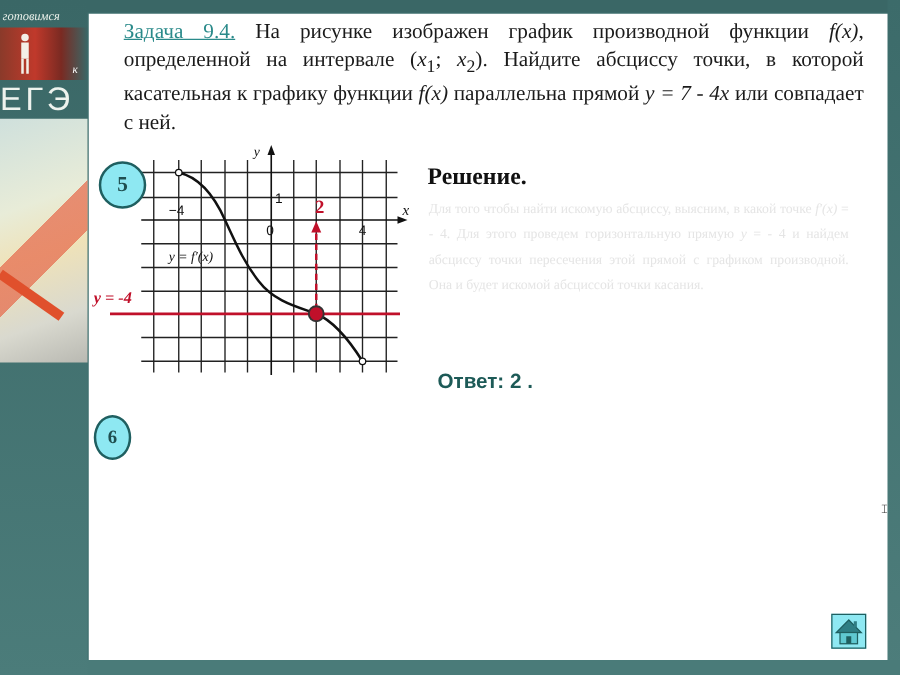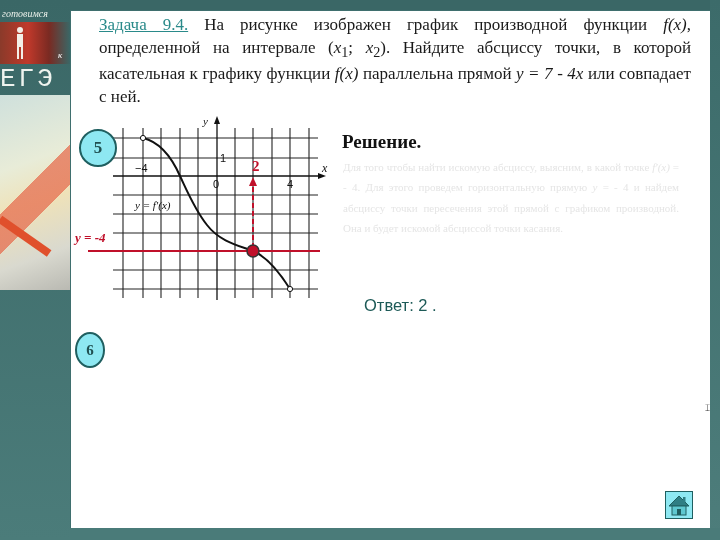--- a/index.html
+++ b/index.html
@@ -10,21 +10,21 @@
   }
   .bg-stripe-top { position:absolute; left:0; top:0; width:720px; height:10px; background:#3a6766; }
   .bg-right { position:absolute; left:710px; top:0; width:10px; height:540px; background:linear-gradient(#3c6b6a,#4d7d7b); }
   .bg-bottom { position:absolute; left:0; top:528px; width:720px; height:12px; background:#4a7b79; }
 
   
   .sidebar { position:absolute; left:0; top:0; width:70px; height:540px; background:linear-gradient(#3a6766,#4b7c7a); }
   .sb-title { position:absolute; left:2px; top:8px; width:68px; font-size:10px; font-style:italic; color:#e9efe9; font-family:"Liberation Serif", serif; white-space:nowrap; overflow:hidden; }
   .sb-poster { position:absolute; left:0; top:22px; width:70px; height:42px; background:linear-gradient(90deg,#8a3a2a 0%,#c0392b 40%,#7a2a22 70%,#3a6766 100%); }
   .sb-figure { position:absolute; left:14px; top:26px; width:12px; height:34px; }
-  .sb-ege { position:absolute; left:0; top:64px; width:70px; height:30px; font-size:26px; color:#eef3ee; letter-spacing:3px; text-align:left; font-family:Liberation Mono, monospace; line-height:30px; }
+  .sb-ege { position:absolute; left:0; top:64px; width:70px; height:30px; font-size:26px; color:#eef3ee; letter-spacing:3px; text-align:left; font-family:Liberation Sans, sans-serif; line-height:30px; }
   .sb-k { position:absolute; left:58px; top:50px; font-size:9px; color:#fff; font-style:italic; }
   .sb-picture { position:absolute; left:0; top:95px; width:70px; height:195px;
     background:
       linear-gradient(135deg, transparent 45%, rgba(230,110,80,.75) 45%, rgba(230,110,80,.75) 60%, transparent 60%),
       linear-gradient(160deg,#cfe0dc 0%, #e8ecd8 35%, #efe2b8 55%, #d9d9cf 80%, #b9b9b2 100%);
   }
   .sb-pencil { position:absolute; left:0; top:215px; width:60px; height:8px; background:#e0502c; transform:rotate(35deg); transform-origin:left center; }
 
   
   .slide { position:absolute; left:71px; top:11px; width:639px; height:517px; background:#ffffff; }
@@ -41,21 +41,21 @@
   
   .chart { position:absolute; left:0; top:0; width:720px; height:540px; pointer-events:none; }
   .chart svg { position:absolute; left:0; top:0; }
 
   .y4-label { position:absolute; left:75px; top:230px; font-size:13px; font-style:italic; font-weight:bold; color:#c0102a; font-family:"Liberation Serif", serif; }
   .ans-x-label { position:absolute; left:252px; top:158px; font-size:15px; font-weight:bold; color:#c0102a; font-family:"Liberation Serif", serif; }
 
   
   .sol-title { position:absolute; left:342px; top:131px; font-size:19px; font-weight:bold; color:#111; }
   .sol-text { position:absolute; left:343px; top:157px; width:336px; font-size:11px; line-height:20.3px; color:#e5e5e5; text-align:justify; }
-  .answer { position:absolute; left:364px; top:296px; font-size:16.5px; font-weight:normal; color:#1d5a57; font-family:"Liberation Sans", sans-serif; }
+  .answer { position:absolute; left:350px; top:296px; font-size:16.5px; font-weight:bold; color:#1d5a57; font-family:"Liberation Sans", sans-serif; }
 
   .cursor-mark { position:absolute; left:704px; top:402px; font-size:10px; color:#333; }
 
   .home-btn { position:absolute; left:665px; top:491px; width:28px; height:28px; background:#8ee8f2; border:1px solid #1f5f60; box-sizing:border-box; }
 </style>
 </head>
 <body>
 
 <div class="bg-stripe-top"></div>
 <div class="bg-right"></div>

